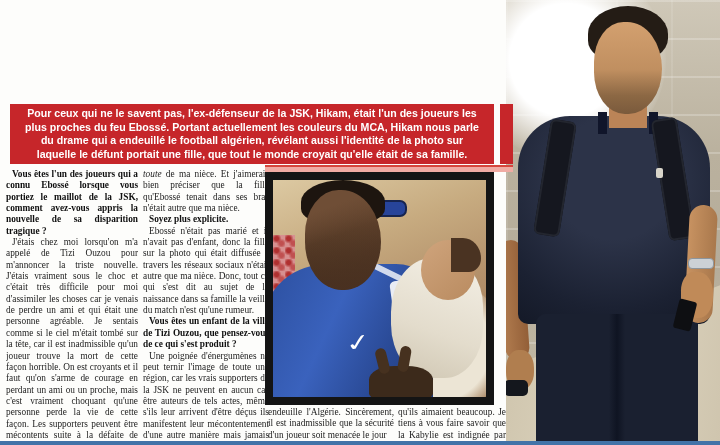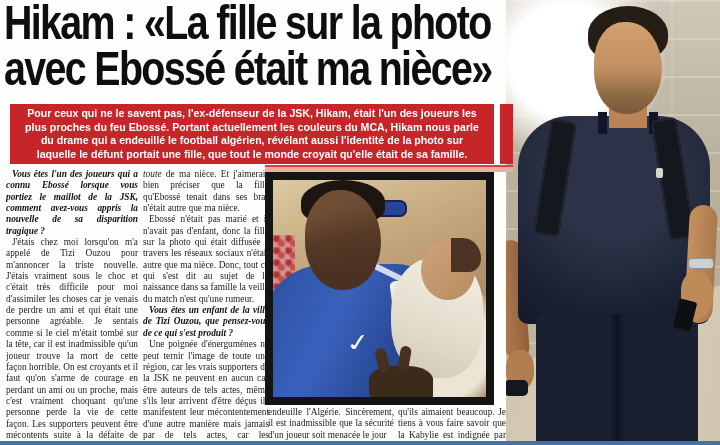--- a/index.html
+++ b/index.html
@@ -19,21 +19,21 @@
                font-size:10.6px;line-height:13.6px;text-align:center;
                padding:3px 12px;box-sizing:border-box;}
   .red-bar{position:absolute;left:500px;top:104px;width:13px;height:60px;z-index:6;
            background:var(--banner_red,#c6262a);}
   .pink-strip{position:absolute;left:265px;top:165px;width:248px;height:7px;z-index:4;
               background:var(--accent_pink,#f0aba3);border-top:2px solid #d6453c;box-sizing:border-box;}
 
   
   .col{position:absolute;z-index:3;font-size:9.3px;line-height:11.35px;text-align:justify;overflow:hidden;}
   .col p{margin:0;}
-  .col p.q{font-weight:bold;color:#101010;text-indent:6px;font-style:italic;}
+  .col p.q{font-weight:bold;color:#101010;text-indent:6px;}
   .col p.a{text-indent:6px;}
   .col p.cont{text-indent:0;}
   .ital{font-style:italic;}
   #col1{left:6px;top:169px;width:132px;height:274px;}
   #col2{left:143px;top:169px;width:126px;height:274px;}
   #col3{left:268px;top:407px;width:126px;height:34px;}
   #col4{left:398px;top:407px;width:108px;height:34px;}
 
   
   .photo-inset{position:absolute;left:265px;top:172px;width:229px;height:233px;z-index:5;
@@ -144,38 +144,35 @@
     <div class="p-face"></div>
     <div class="p-pants"></div>
     <div class="p-arm-r"></div>
     <div class="p-watch"></div>
     <div class="p-hand-r"></div>
     <div class="p-phone"></div>
     <div class="p-hand-l"></div>
     <div class="p-shades"></div>
   </div>
 
-  <div class="headline">
-    <div class="hl-line">Hikam : «La fille sur la photo</div>
-    <div class="hl-line">avec Ebossé était ma nièce»</div>
-  </div>
 
   <div class="lead-banner">
     <span>Pour ceux qui ne le savent pas, l'ex-défenseur de la JSK, Hikam, était l'un des joueurs les plus proches du feu Ebossé. Portant actuellement les couleurs du MCA, Hikam nous parle du drame qui a endeuillé le football algérien, révélant aussi l'identité de la photo sur laquelle le défunt portait une fille, que tout le monde croyait qu'elle était de sa famille.</span>
   </div>
   <div class="red-bar"></div>
   <div class="pink-strip"></div>
 
   <div class="col" id="col1">
     <p class="q">Vous êtes l'un des joueurs qui a connu Ebossé lorsque vous portiez le maillot de la JSK, comment avez-vous appris la nouvelle de sa disparition tragique ?</p>
     <p class="a">J'étais chez moi lorsqu'on m'a appelé de Tizi Ouzou pour m'annoncer la triste nouvelle. J'étais vraiment sous le choc et c'était très difficile pour moi d'assimiler les choses car je venais de perdre un ami et qui était une personne agréable. Je sentais comme si le ciel m'était tombé sur la tête, car il est inadmissible qu'un joueur trouve la mort de cette façon horrible. On est croyants et il faut qu'on s'arme de courage en perdant un ami ou un proche, mais c'est vraiment choquant qu'une personne perde la vie de cette façon. Les supporters peuvent être mécontents suite à la défaite de leur équipe mais pas au point de balancer des pierres et tuer un innocent d'un projectile assassin, et dire qu'il était venu pour gagner son pain en Algérie.</p>
   </div>
 
   <div class="col" id="col2">
     <p class="cont"><span class="ital">toute</span><span> de ma nièce. Et j'aimerais bien préciser que la fille qu'Ebossé tenait dans ses bras n'était autre que ma nièce.</span></p>
+    <p class="q">Soyez plus explicite.</p>
     <p class="a">Ebossé n'était pas marié et il n'avait pas d'enfant, donc la fille sur la photo qui était diffusée à travers les réseaux sociaux n'était autre que ma nièce. Donc, tout ce qui s'est dit au sujet de la naissance dans sa famille la veille du match n'est qu'une rumeur.</p>
     <p class="q">Vous êtes un enfant de la ville de Tizi Ouzou, que pensez-vous de ce qui s'est produit ?</p>
     <p class="a">Une poignée d'énergumènes ne peut ternir l'image de toute une région, car les vrais supporters de la JSK ne peuvent en aucun cas être auteurs de tels actes, même s'ils leur arrivent d'être déçus ils manifestent leur mécontentement d'une autre manière mais jamais par de tels actes, car les supporters de la JSK sont des connaisseurs.</p>
 
   </div>
 
   <div class="photo-inset">
     <div class="inset-blanket"></div>
     <div class="inset-floral"></div>
     <div class="inset-watch"></div>

